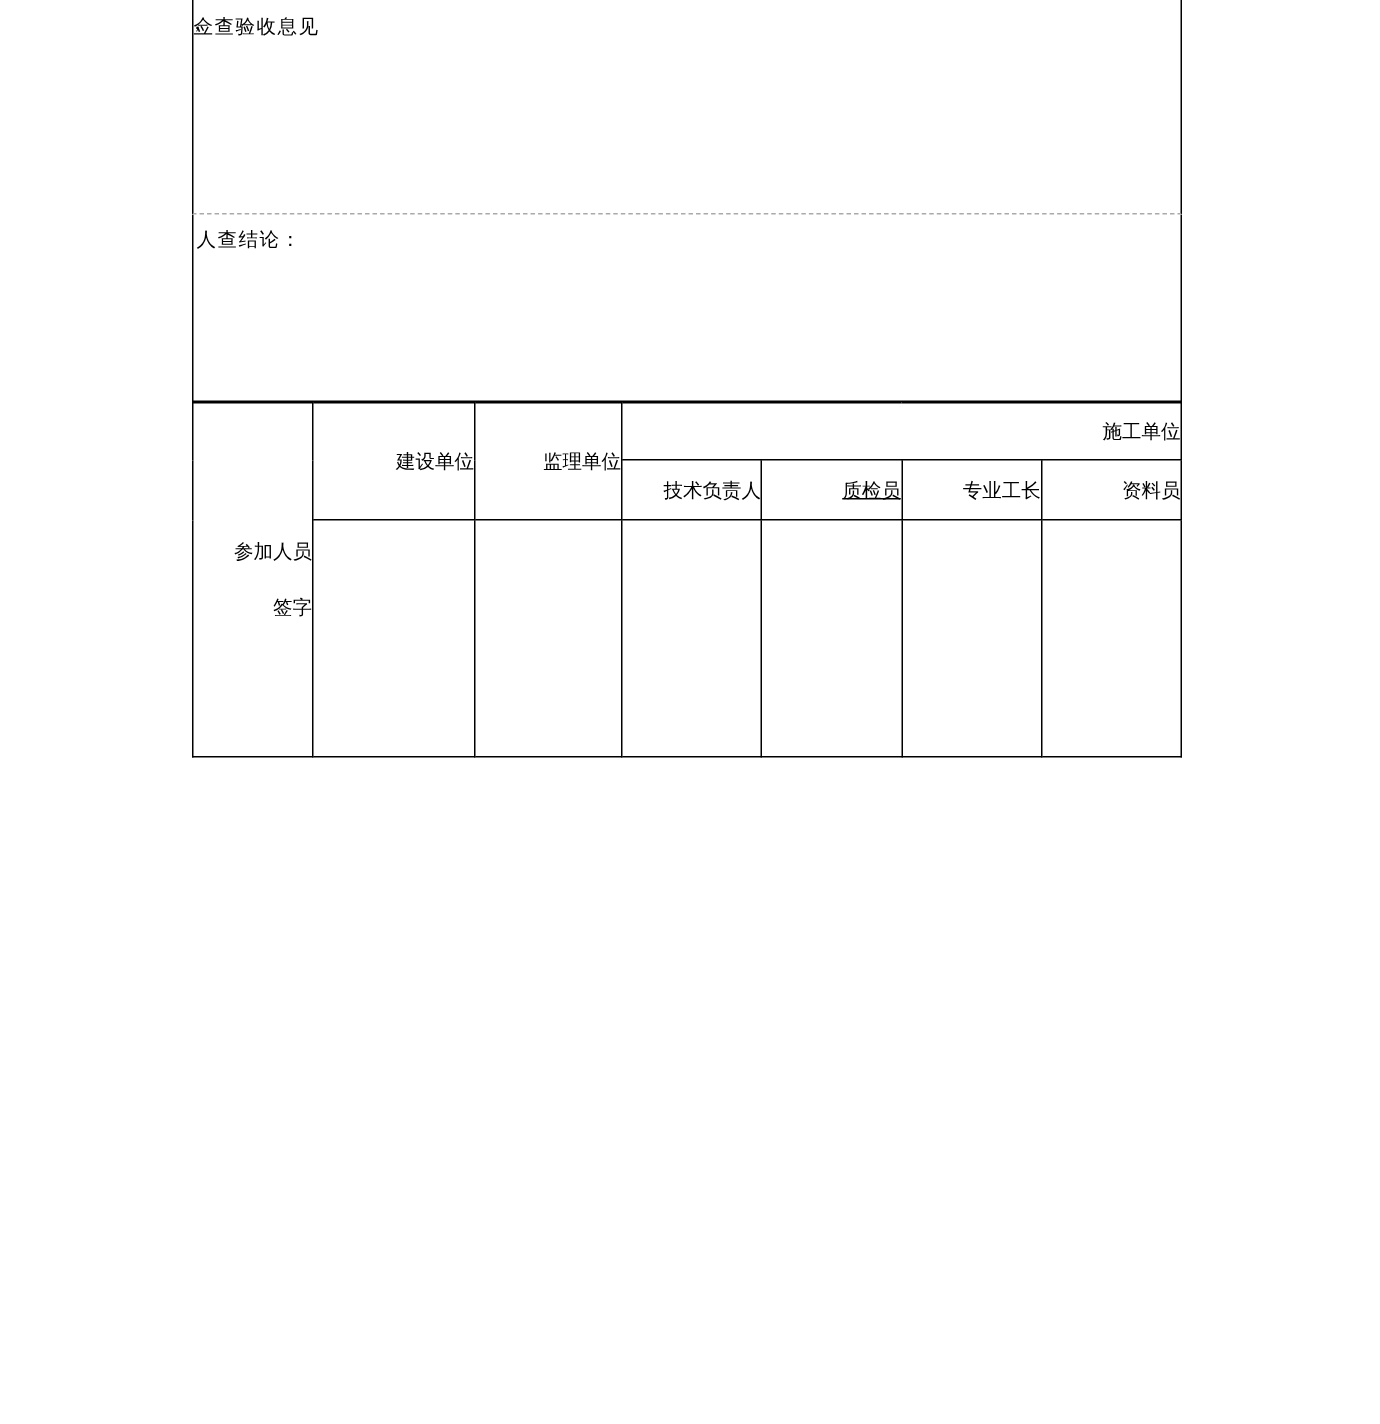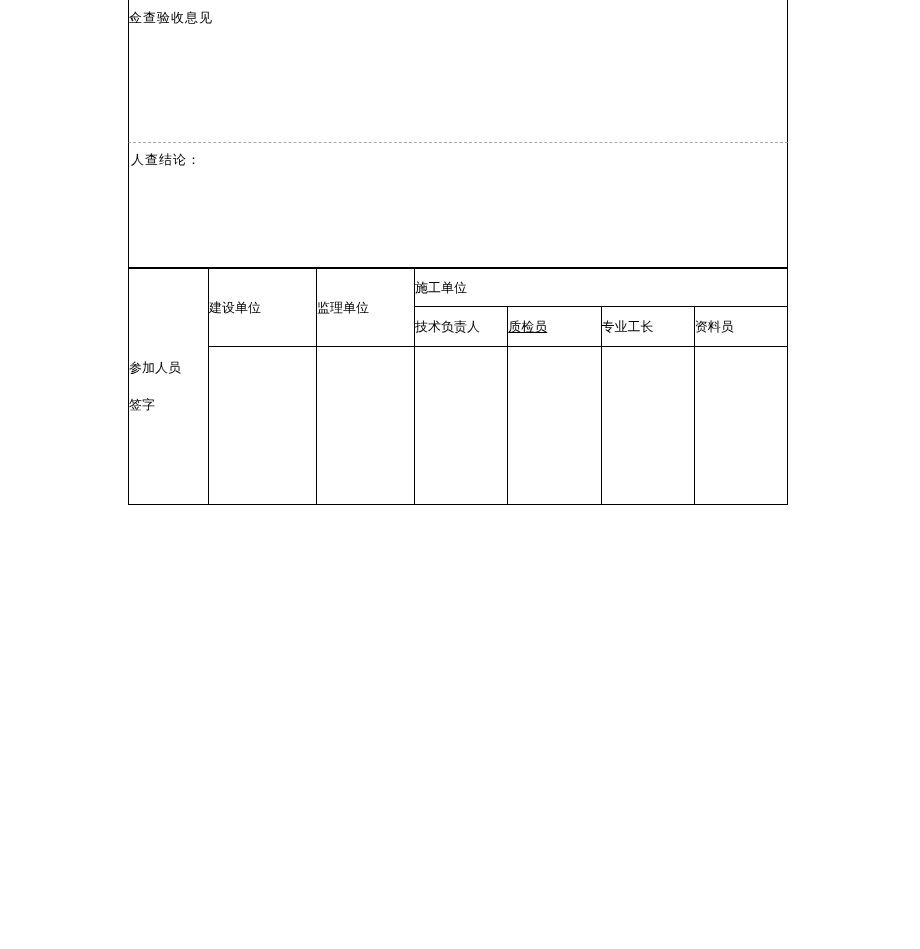--- a/index.html
+++ b/index.html
@@ -57,21 +57,21 @@
       letter-spacing: 1px;
     }
     .table {
       width: 660px;
       border-collapse: collapse;
       table-layout: fixed;
     }
     .table td, .table th {
       border: 1px solid #000;
       font-weight: normal;
-      text-align: left;
+      text-align: right;
       vertical-align: middle;
       padding: 0;
     }
     .sidecell {
       width: 80px;
       padding: 8px 4px;
       vertical-align: middle;
       line-height: 2.8;
     }
     .hcell {

